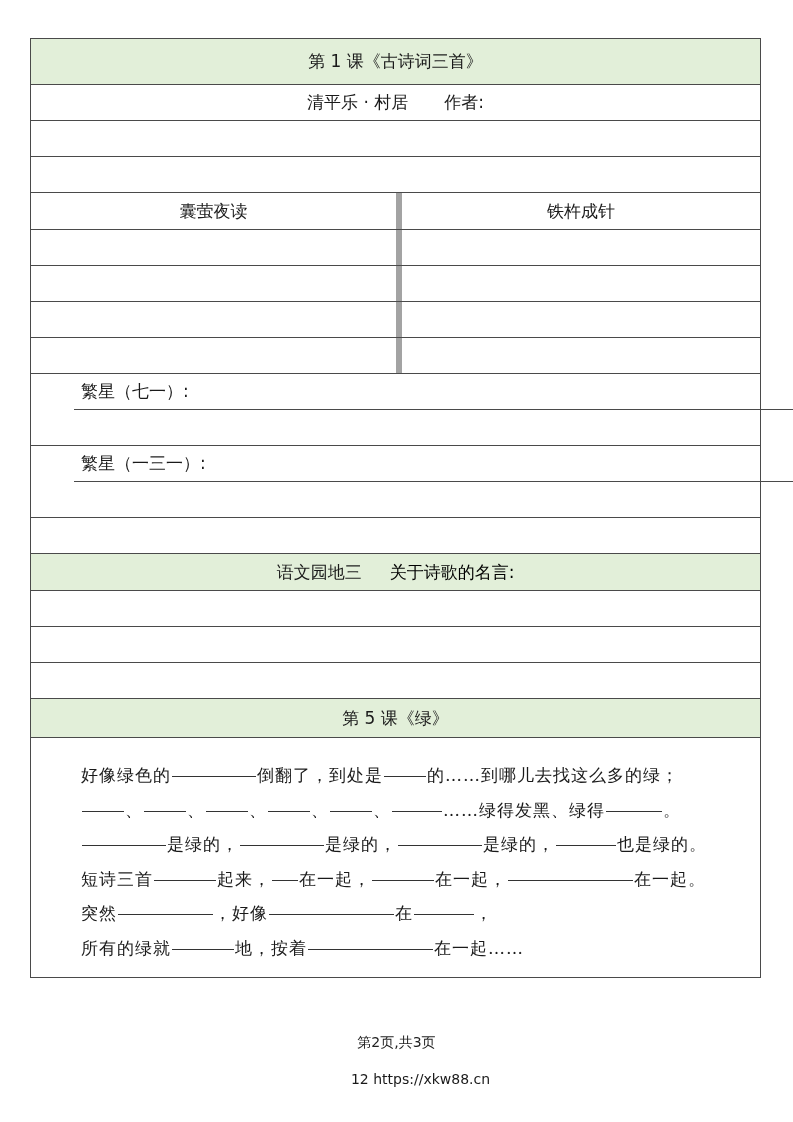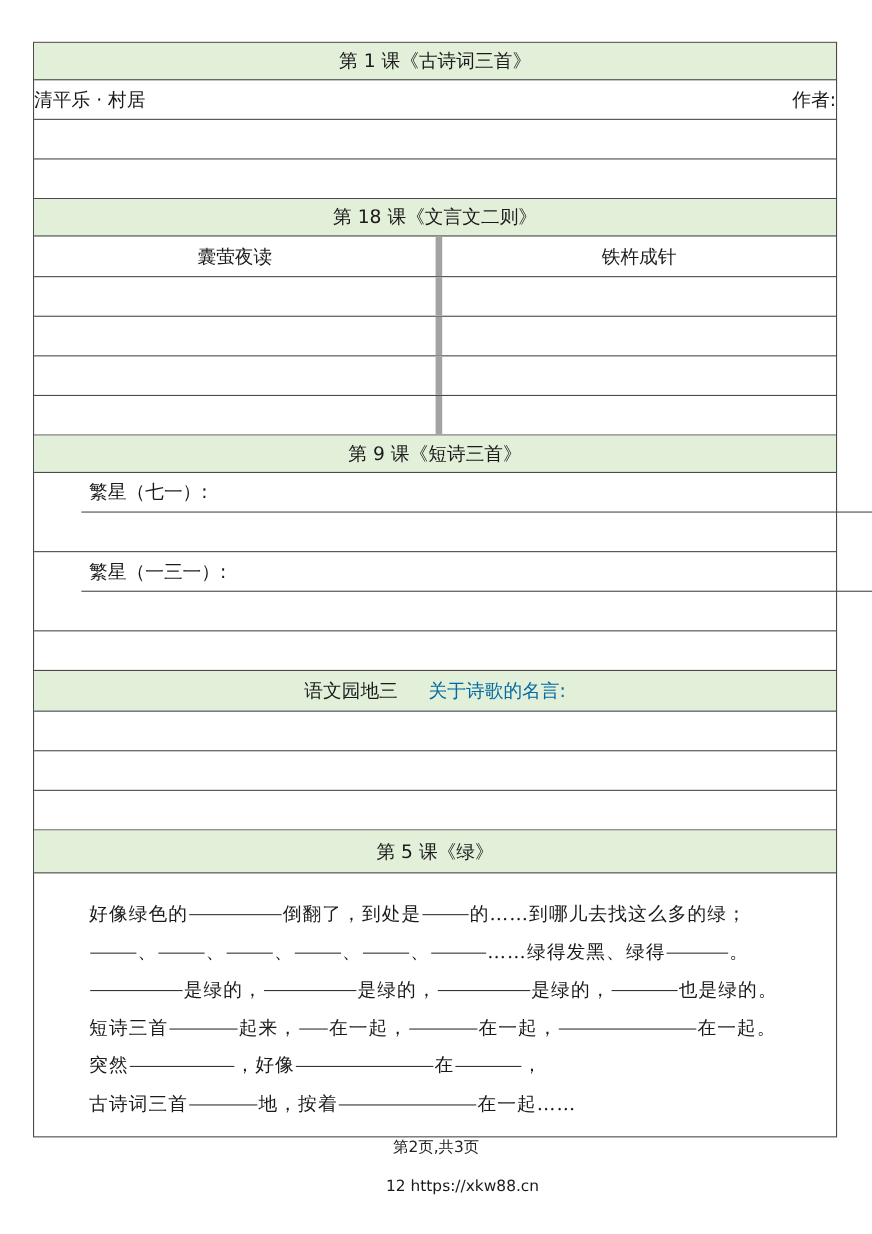--- a/index.html
+++ b/index.html
@@ -2,29 +2,29 @@
 <html><head>
 <meta charset="utf-8">
 <style>
   html, body { margin: 0; padding: 0; background: #ffffff; }
   body { width: 793px; height: 1122px; position: relative; overflow: hidden;
          font-family: "DejaVu Sans", "Liberation Sans", sans-serif; color: #1a1a1a; }
   .sheet { position: absolute; left: 30px; top: 38px; width: 731px;
            border: 1px solid #4a4a4a; border-top-width: 1.5px; box-sizing: border-box; }
   .row { box-sizing: border-box; border-bottom: 1px solid #4a4a4a; display: flex;
          align-items: center; width: 100%; }
-  .row.hdr { background: #e2efd9; justify-content: center; font-size: 17px; height: 34px; }
-  .row.sub { justify-content: space-between; font-size: 17px; height: 36px; }
+  .row.hdr { background: #e2efd9; justify-content: center; font-size: 17px; height: 46px; }
+  .row.sub { justify-content: center; font-size: 17px; height: 36px; }
   .row.blank { height: 36px; }
   .row.label { height: 36px; padding-left: 7px; font-size: 17px; margin-left: 43px; }
   .row.split { height: 36px; padding: 0; }
   .row.split .cell { flex: 1; height: 100%; display: flex; align-items: center; justify-content: center; font-size: 17px; }
   .row.split .cell.left { border-right: 6px solid #a3a3a3; width: 365px; flex: none; }
   .gap { display: inline-block; width: 36px; }
-  .blue { color: #0369a1; }
+  .blue { color: #000000; }
   .poem { padding: 20px 10px 12px 50px; font-family: "DejaVu Serif", "Liberation Serif", serif;
           font-size: 17px; line-height: 34.5px; border-bottom: none; }
   .poem .line { white-space: nowrap; letter-spacing: 1px; }
   .blk { display: inline-block; border-bottom: 1px solid #333; height: 1px; vertical-align: 4px; margin: 0 1px; }
   .footer { position: absolute; left: 0; width: 793px; text-align: center; font-size: 14px; }
 </style>
 </head>
 <body>
 
 <div class="sheet">
@@ -33,23 +33,20 @@
     <span>第 1 课《古诗词三首》</span>
   </div>
   <div class="row sub">
     <span>清平乐 · 村居</span>
     <span class="gap"></span>
     <span>作者:</span>
   </div>
   <div class="row blank"></div>
   <div class="row blank"></div>
 
-  <div class="row hdr">
-    <span>第 18 课《文言文二则》</span>
-  </div>
   <div class="row split" style="height:37px">
     <div class="cell left">囊萤夜读</div>
     <div class="cell">铁杵成针</div>
   </div>
   <div class="row split">
     <div class="cell left"></div>
     <div class="cell"></div>
   </div>
   <div class="row split">
     <div class="cell left"></div>
@@ -57,23 +54,20 @@
   </div>
   <div class="row split">
     <div class="cell left"></div>
     <div class="cell"></div>
   </div>
   <div class="row split">
     <div class="cell left"></div>
     <div class="cell"></div>
   </div>
 
-  <div class="row hdr">
-    <span>第 9 课《短诗三首》</span>
-  </div>
   <div class="row label">
     <span>繁星（七一）:</span>
   </div>
   <div class="row blank"></div>
   <div class="row label">
     <span>繁星（一三一）:</span>
   </div>
   <div class="row blank"></div>
   <div class="row blank"></div>
 
@@ -89,19 +83,19 @@
   <div class="row hdr" style="height:39px">
     <span>第 5 课《绿》</span>
   </div>
   <div class="row poem" style="display:block;">
     <div id="poem-lines">
         <div class="line"><span>好像绿色的</span><span class="blk" style="width: 84px;"></span><span>倒翻了，到处是</span><span class="blk" style="width: 42px;"></span><span>的……到哪儿去找这么多的绿；</span></div>
         <div class="line"><span class="blk" style="width: 42px;"></span><span>、</span><span class="blk" style="width: 42px;"></span><span>、</span><span class="blk" style="width: 42px;"></span><span>、</span><span class="blk" style="width: 42px;"></span><span>、</span><span class="blk" style="width: 42px;"></span><span>、</span><span class="blk" style="width: 50px;"></span><span>……绿得发黑、绿得</span><span class="blk" style="width: 56px;"></span><span>。</span></div>
         <div class="line"><span class="blk" style="width: 84px;"></span><span>是绿的，</span><span class="blk" style="width: 84px;"></span><span>是绿的，</span><span class="blk" style="width: 84px;"></span><span>是绿的，</span><span class="blk" style="width: 60px;"></span><span>也是绿的。</span></div>
         <div class="line"><span>短诗三首</span><span class="blk" style="width: 62px;"></span><span>起来，</span><span class="blk" style="width: 26px;"></span><span>在一起，</span><span class="blk" style="width: 62px;"></span><span>在一起，</span><span class="blk" style="width: 125px;"></span><span>在一起。</span></div>
         <div class="line"><span>突然</span><span class="blk" style="width: 95px;"></span><span>，好像</span><span class="blk" style="width: 125px;"></span><span>在</span><span class="blk" style="width: 60px;"></span><span>，</span></div>
-        <div class="line"><span>古诗词三首</span><span class="blk" style="width: 62px;"></span><span>地，按着</span><span class="blk" style="width: 125px;"></span><span>在一起……</span></div>
+        <div class="line"><span>所有的绿就</span><span class="blk" style="width: 62px;"></span><span>地，按着</span><span class="blk" style="width: 125px;"></span><span>在一起……</span></div>
       </div>
   </div>
 </div>
 
 <div class="footer url" style="top:1071px;padding-left:24px;">12 https://xkw88.cn</div>
 <div class="footer" style="top:1034px; color:#222;">第2页,共3页</div>
 
 </body></html>

